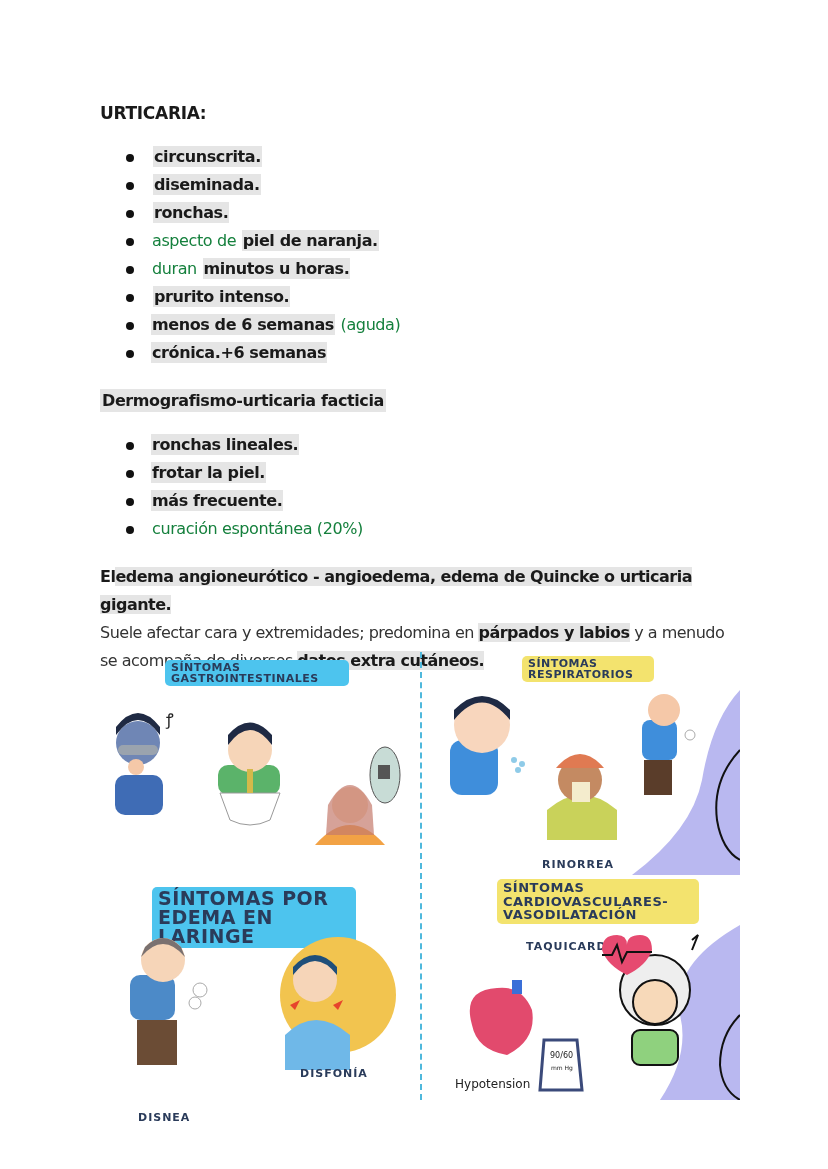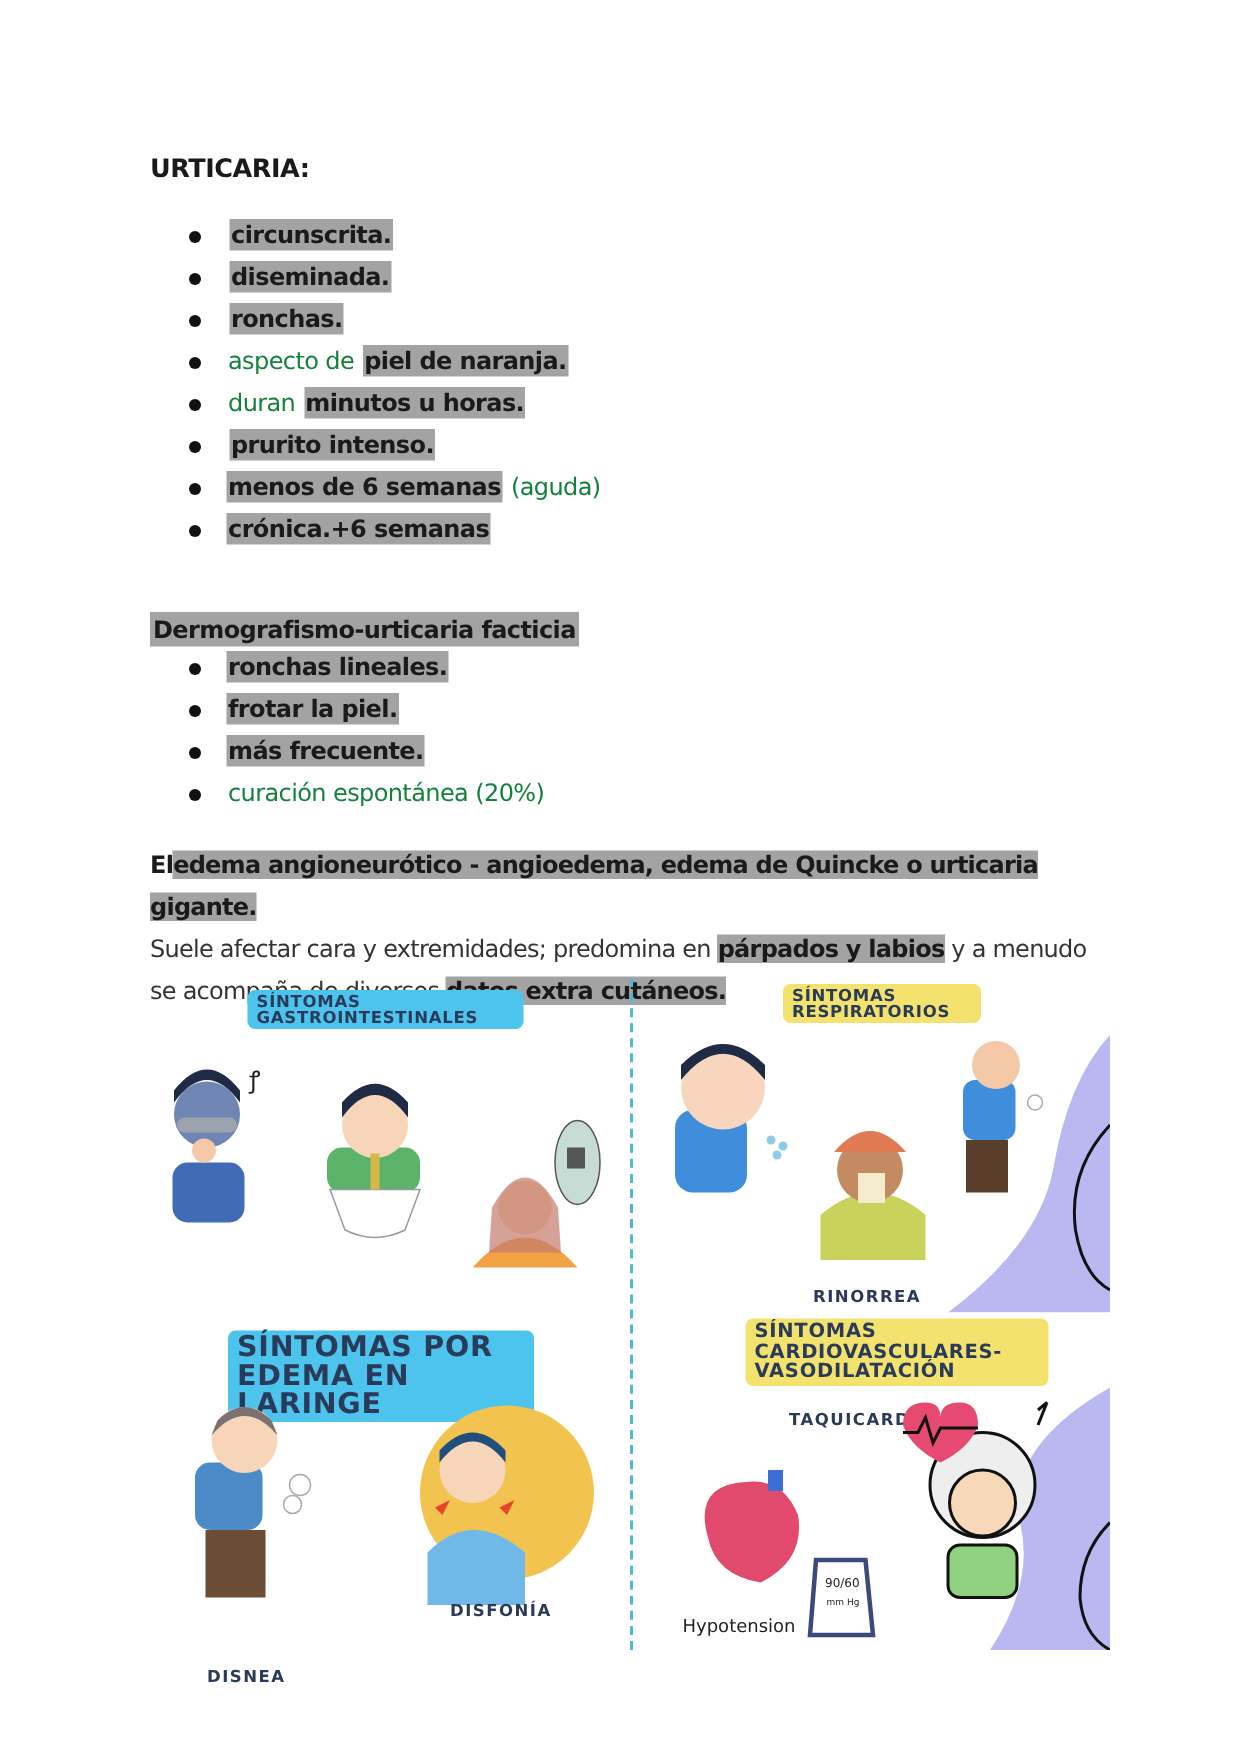--- a/index.html
+++ b/index.html
@@ -1,18 +1,18 @@
 <!DOCTYPE html>
 <html><head>
 <meta charset="utf-8">
 <style>
   html, body { margin:0; padding:0; background:#ffffff; }
   body { width:828px; height:1169px; position:relative; overflow:hidden;
          font-family:"DejaVu Sans", sans-serif; color:#1a1a1a; }
-  .hl { background:#a3a3a3;margin-top:19px; }
+  .hl { background:#e5e5e5; }
   .b { font-weight:bold; }
   .h1 { position:absolute; left:100px; top:103px; font-size:17px; font-weight:bold; letter-spacing:-0.3px; }
   ul.blist { position:absolute; left:100px; margin:0; padding:0; list-style:none; }
   ul.blist li { position:relative; height:28px; line-height:26px; font-size:16px; padding-left:51px; letter-spacing:-0.4px; }
   ul.blist li::before { content:""; position:absolute; left:26px; top:10px; width:8px; height:8px; border-radius:50%; background:#111; }
   ul.blist li span { padding:1px 1px; }
   .reg { color:#15803d; font-weight:normal; }
   .sub { position:absolute; left:100px; top:389px; font-size:16px; font-weight:bold; letter-spacing:-0.4px; padding:2px 2px; }
   .para { position:absolute; left:100px; top:563px; width:640px; font-size:16px; line-height:28px; letter-spacing:-0.5px; color:#333; }
   .para .b { color:#1a1a1a; }

